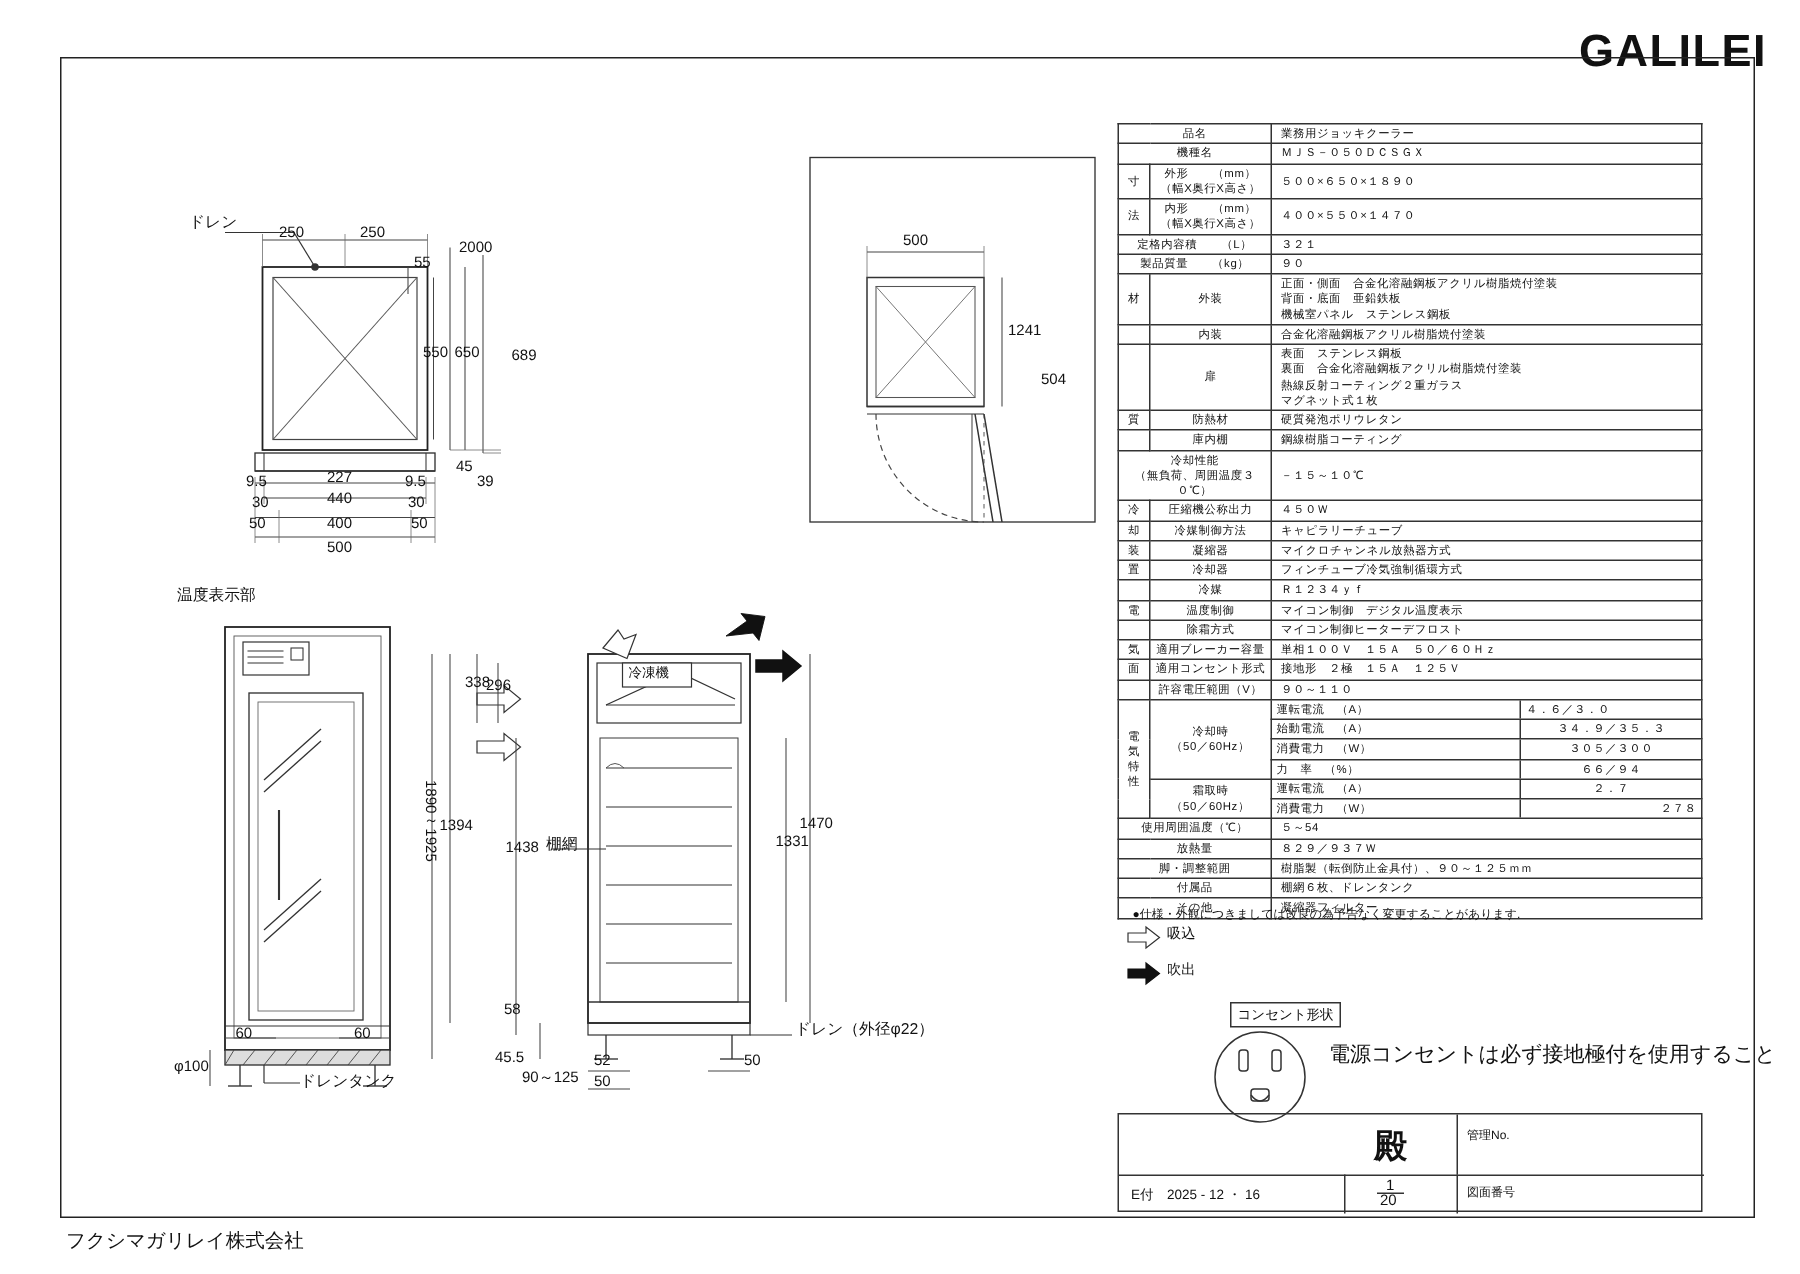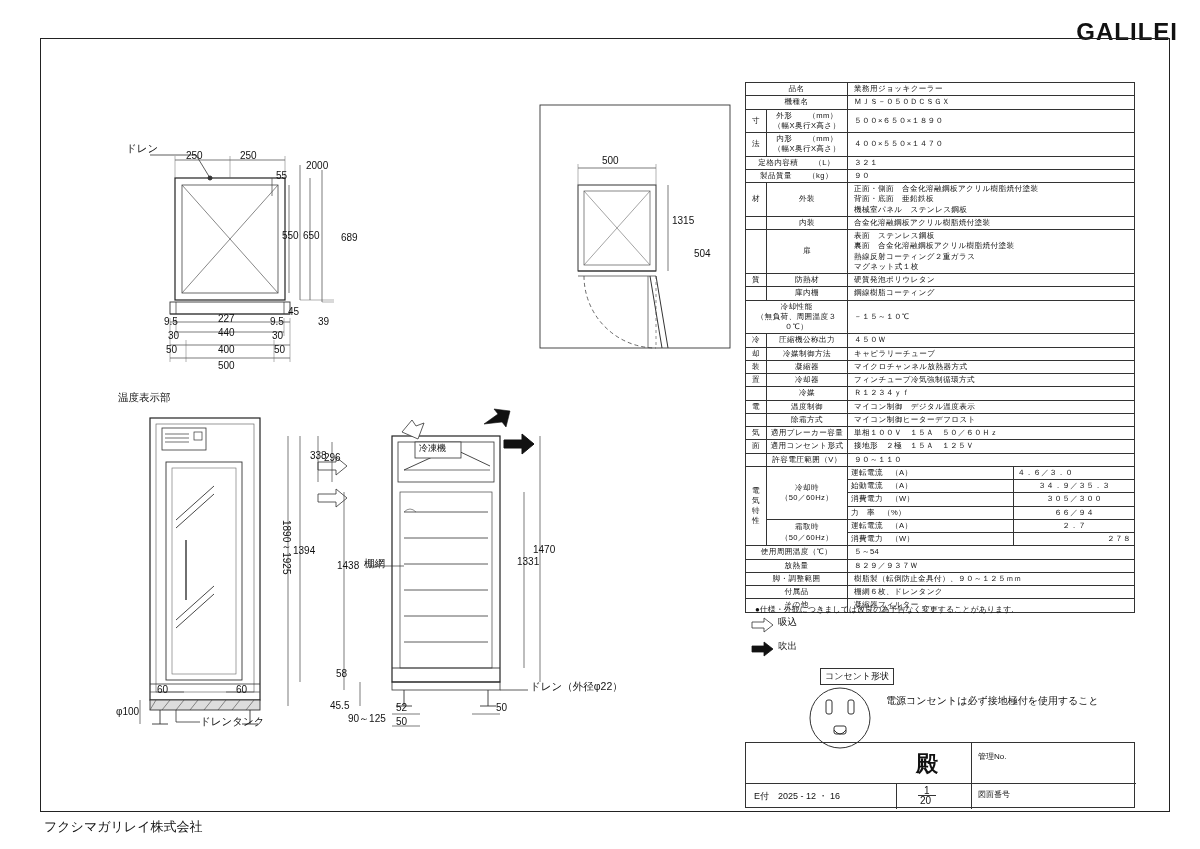--- a/index.html
+++ b/index.html
@@ -1,32 +1,32 @@
 <!DOCTYPE html>
 <html><head>
 <meta charset="utf-8">
 <style>
   html,body{margin:0;padding:0;background:#ffffff;}
   body{width:1200px;height:849px;position:relative;font-family:"Liberation Sans",sans-serif;color:#111;}
   .sheet{position:absolute;left:0;top:0;width:1200px;height:849px;}
-  .brand{position:absolute;right:22px;top:18px;font-size:24px;font-weight:bold;letter-spacing:1px;color:#111;font-family:"Liberation Sans",sans-serif;}
+  .brand{position:absolute;right:22px;top:18px;font-size:30px;font-weight:bold;letter-spacing:1px;color:#111;font-family:"Liberation Sans",sans-serif;}
   .frame{position:absolute;left:40px;top:38px;width:1128px;height:772px;border:1px solid #222;}
   .footer{position:absolute;left:44px;top:818px;font-size:13px;}
   
   .lbl{position:absolute;font-size:10px;white-space:nowrap;line-height:1.1;}
   .lbl.jp{font-size:10.5px;}
   
   .spec{position:absolute;left:745px;top:82px;width:390px;border-collapse:collapse;font-size:7.6px;}
   .spec td{border:0.7px solid #333;padding:1px 3px;vertical-align:middle;line-height:1.35;letter-spacing:0.4px;}
   .spec td.c{text-align:center;}
   .spec td.v{padding-left:6px;}
   .note{position:absolute;left:755px;top:604px;font-size:8px;}
   .legend{position:absolute;font-size:9.5px;}
   .plug-title{position:absolute;left:820px;top:668px;font-size:9px;border:1px solid #333;padding:1px 4px;}
-  .plug-msg{position:absolute;left:886px;top:694px;font-size:10px;text-align:center;}
+  .plug-msg{position:absolute;left:886px;top:694px;font-size:14px;text-align:center;}
   .title-block{position:absolute;left:745px;top:742px;width:390px;height:66px;border:1px solid #333;box-sizing:border-box;}
   .tono{position:absolute;font-size:8px;}
   .dono{position:absolute;font-size:22px;font-weight:bold;}
   svg{position:absolute;left:0;top:0;overflow:visible;}
 </style>
 </head>
 <body>
 
 <div class="sheet">
 
@@ -205,32 +205,32 @@
   <div class="lbl" style="left:186px;top:150px;">250</div>
   <div class="lbl" style="left:240px;top:150px;">250</div>
   <div class="lbl" style="left:306px;top:160px;">2000</div>
   <div class="lbl" style="left:276px;top:170px;">55</div>
   <div class="lbl" style="left:282px;top:230px;">550</div>
   <div class="lbl" style="left:303px;top:230px;">650</div>
   <div class="lbl" style="left:325px;top:232px;padding-left:16px;">689</div>
   <div class="lbl" style="left:164px;top:316px;">9.5</div>
   <div class="lbl" style="left:218px;top:313px;">227</div>
   <div class="lbl" style="left:270px;top:316px;">9.5</div>
-  <div class="lbl" style="left:288px;top:306px;">45</div>
+  <div class="lbl" style="left:304px;top:306px;">45</div>
   <div class="lbl" style="left:318px;top:316px;">39</div>
   <div class="lbl" style="left:168px;top:330px;">30</div>
   <div class="lbl" style="left:218px;top:327px;">440</div>
   <div class="lbl" style="left:272px;top:330px;">30</div>
   <div class="lbl" style="left:166px;top:344px;">50</div>
   <div class="lbl" style="left:218px;top:344px;">400</div>
   <div class="lbl" style="left:274px;top:344px;">50</div>
   <div class="lbl" style="left:218px;top:360px;">500</div>
 
   <div class="lbl" style="left:602px;top:155px;">500</div>
-  <div class="lbl" style="left:672px;top:215px;">1315</div>
+  <div class="lbl" style="left:672px;top:215px;">1241</div>
   <div class="lbl" style="left:694px;top:248px;">504</div>
   <div class="lbl" style="left:652px;top:306px;"></div>
 
   <div class="lbl" style="left:310px;top:450px;">338</div>
   <div class="lbl" style="left:324px;top:452px;">296</div>
   <div class="lbl" style="left:293px;top:545px;">1394</div>
   <div class="lbl" style="left:337px;top:560px;">1438</div>
   <div class="lbl" style="left:517px;top:556px;">1331</div>
   <div class="lbl" style="left:533px;top:544px;">1470</div>
   <div class="lbl" style="left:281px;top:520px;writing-mode:vertical-rl;">1890～1925</div>

